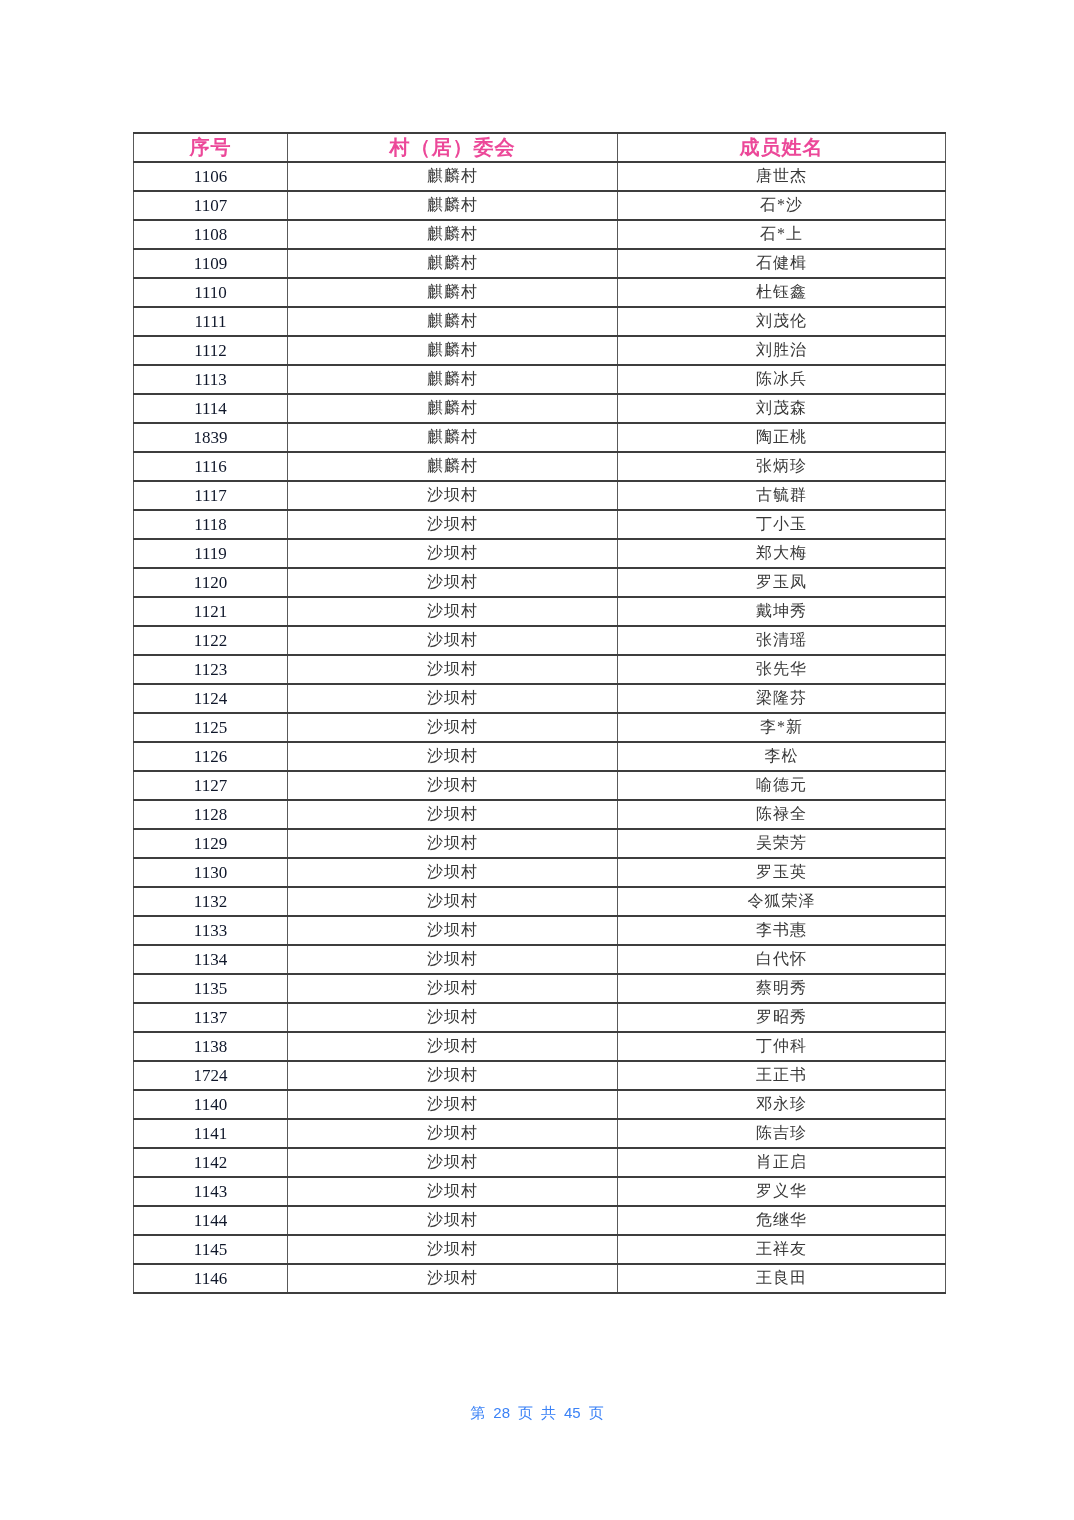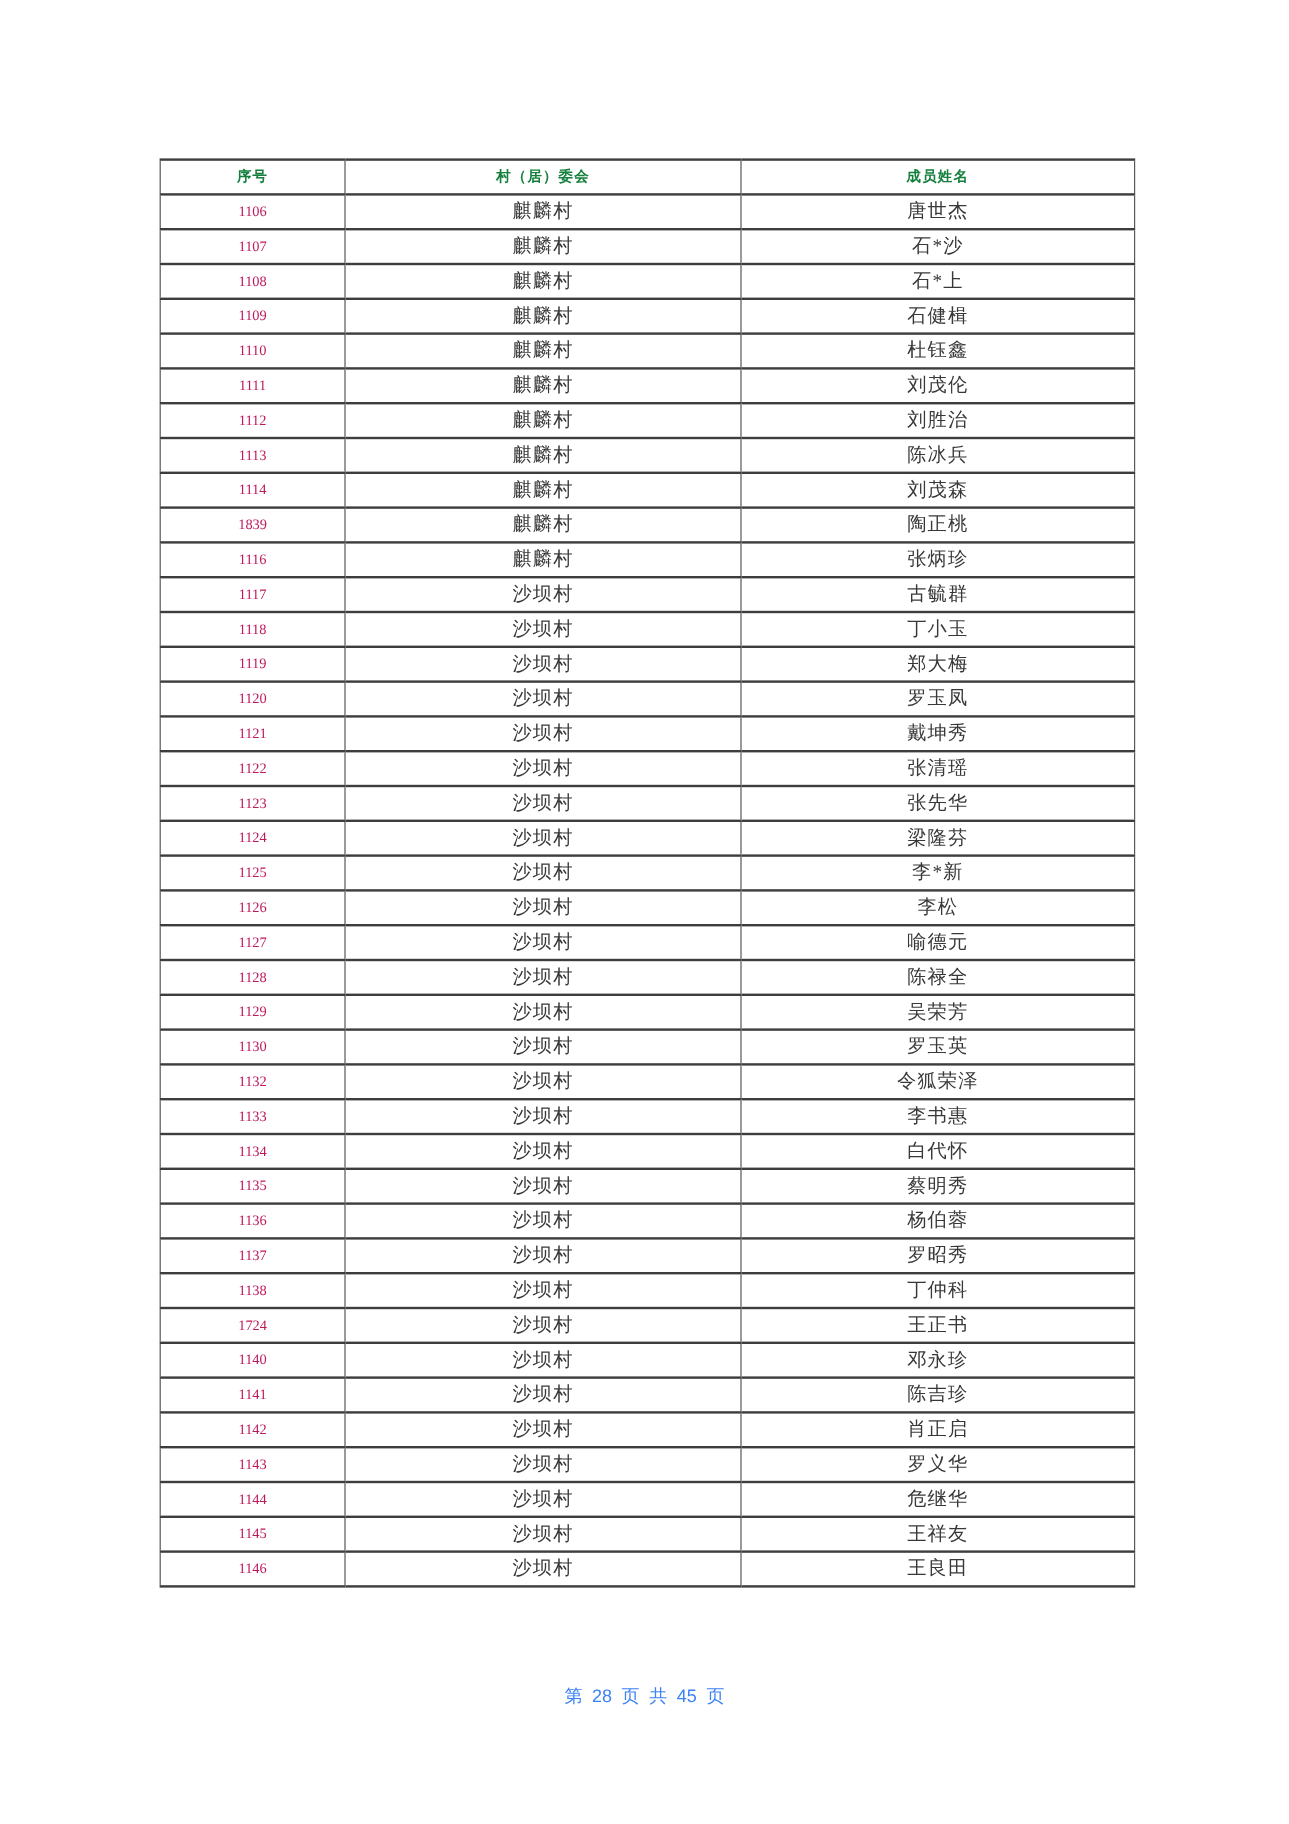--- a/index.html
+++ b/index.html
@@ -31,28 +31,28 @@
     border-top: 2px solid #3d3d3d;
     border-bottom: 2px solid #3d3d3d;
     padding: 0;
     text-align: center;
     vertical-align: middle;
     height: 27px;
     overflow: hidden;
     white-space: nowrap;
   }
   table.roster th {
-    font-size: 12px;
+    font-size: 20px;
     font-weight: bold;
-    color: #15803d;
+    color: #ec4899;
     letter-spacing: 1px;
   }
   td.cell-no {
-    font-size: 12px;
-    color: #be185d;
+    font-size: 17px;
+    color: #0f172a;
   }
   td.cell-committee,
   td.cell-name {
     font-size: 16px;
     color: #383838;
     letter-spacing: 1px;
   }
   .footer {
     position: absolute;
     left: 0;
@@ -229,25 +229,20 @@
           <td class="cell-no">1134</td>
           <td class="cell-committee">沙坝村</td>
           <td class="cell-name">白代怀</td>
         </tr>
         <tr>
           <td class="cell-no">1135</td>
           <td class="cell-committee">沙坝村</td>
           <td class="cell-name">蔡明秀</td>
         </tr>
         <tr>
-          <td class="cell-no">1136</td>
-          <td class="cell-committee">沙坝村</td>
-          <td class="cell-name">杨伯蓉</td>
-        </tr>
-        <tr>
           <td class="cell-no">1137</td>
           <td class="cell-committee">沙坝村</td>
           <td class="cell-name">罗昭秀</td>
         </tr>
         <tr>
           <td class="cell-no">1138</td>
           <td class="cell-committee">沙坝村</td>
           <td class="cell-name">丁仲科</td>
         </tr>
         <tr>

